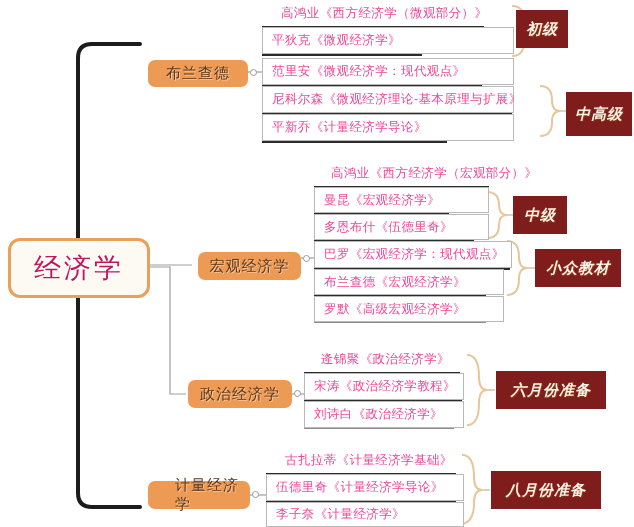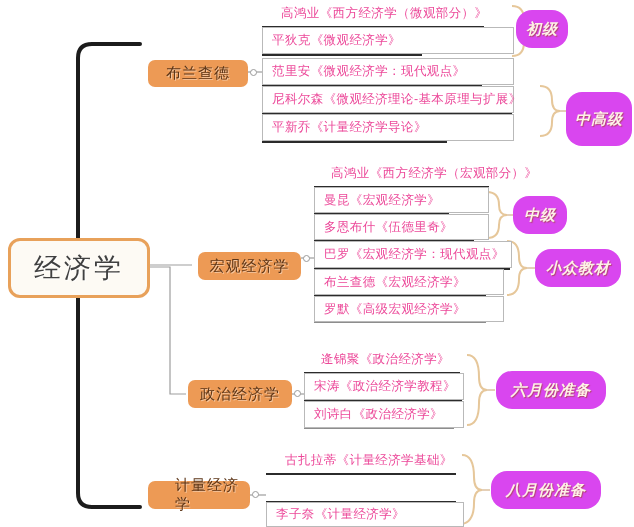--- a/index.html
+++ b/index.html
@@ -14,21 +14,21 @@
   svg.wires{position:absolute;left:0;top:0;width:634px;height:527px;pointer-events:none;}
 
   
   .root-node{
     position:absolute;
     box-sizing:border-box;
     background:#fdfaf4;
     border:3px solid #e8a15a;
     border-radius:12px;
     display:flex;align-items:center;justify-content:center;
-    color:#404040;
+    color:#be185d;
     letter-spacing:3px;
     text-shadow:1px 1px 0 rgba(255,255,255,.8);
   }
 
   
   .branch-node{
     position:absolute;
     box-sizing:border-box;
     background:#ed9a55;
     border-radius:7px;
@@ -62,29 +62,28 @@
     position:absolute;
     height:2px;
     background:#2b2b2b;
   }
   .accent.soft{background:#8d8d8d;height:1px;}
 
   
   .tag-chip{
     position:absolute;
     box-sizing:border-box;
-    background:#d946ef;
+    background:#7f1d1d;
     display:flex;align-items:center;justify-content:center;
     color:#fdf2e6;
     font-style:italic;
     font-weight:bold;
     font-size:15px;
     letter-spacing:1px;
     text-shadow:1px 1px 1px rgba(150,70,10,.55);
-    border-radius:16px;
   }
 
   
   .node-dot{
     position:absolute;
     width:7px;height:7px;
     box-sizing:border-box;
     border:1px solid #9a9a9a;
     border-radius:50%;
     background:#ffffff;
@@ -160,21 +159,21 @@
   <div class="accent" style="left:262px;top:113px;width:250px;"></div>
 
   <div class="leaf-row boxed" style="left:262px;top:114px;width:252px;height:27px;">
     <span>平新乔《计量经济学导论》</span>
   </div>
   <div class="accent" style="left:262px;top:141px;width:185px;"></div>
 
   <div class="tag-chip" style="left:516px;top:10px;width:52px;height:38px;">
     <span>初级</span>
   </div>
-  <div class="tag-chip" style="left:566px;top:92px;width:66px;height:54px;align-items:center;">
+  <div class="tag-chip" style="left:566px;top:92px;width:66px;height:44px;align-items:center;">
     <span>中高级</span>
   </div>
 
   <div class="branch-node" style="left:198px;top:252px;width:103px;height:28px;">
     <span>宏观经济学</span>
   </div>
   <div class="node-dot" style="left:303px;top:255px;"></div>
 
   <div class="leaf-row plain" style="left:322px;top:160px;width:222px;height:26px;">
     <span>高鸿业《西方经济学（宏观部分）》</span>
@@ -240,20 +239,23 @@
   <div class="branch-node" style="left:148px;top:481px;width:102px;height:28px;padding-left:27px;">
     <span>计量经济学</span>
   </div>
   <div class="node-dot" style="left:252px;top:491px;"></div>
 
   <div class="leaf-row plain" style="left:276px;top:447px;width:190px;height:26px;">
     <span>古扎拉蒂《计量经济学基础》</span>
   </div>
   <div class="accent" style="left:266px;top:473px;width:190px;"></div>
 
+  <div class="leaf-row boxed" style="left:266px;top:474px;width:198px;height:27px;">
+    <span>伍德里奇《计量经济学导论》</span>
+  </div>
   <div class="accent" style="left:266px;top:501px;width:190px;"></div>
 
   <div class="leaf-row boxed" style="left:266px;top:502px;width:198px;height:25px;">
     <span>李子奈《计量经济学》</span>
   </div>
 
   <div class="tag-chip" style="left:491px;top:471px;width:110px;height:38px;">
     <span>八月份准备</span>
   </div>
 

